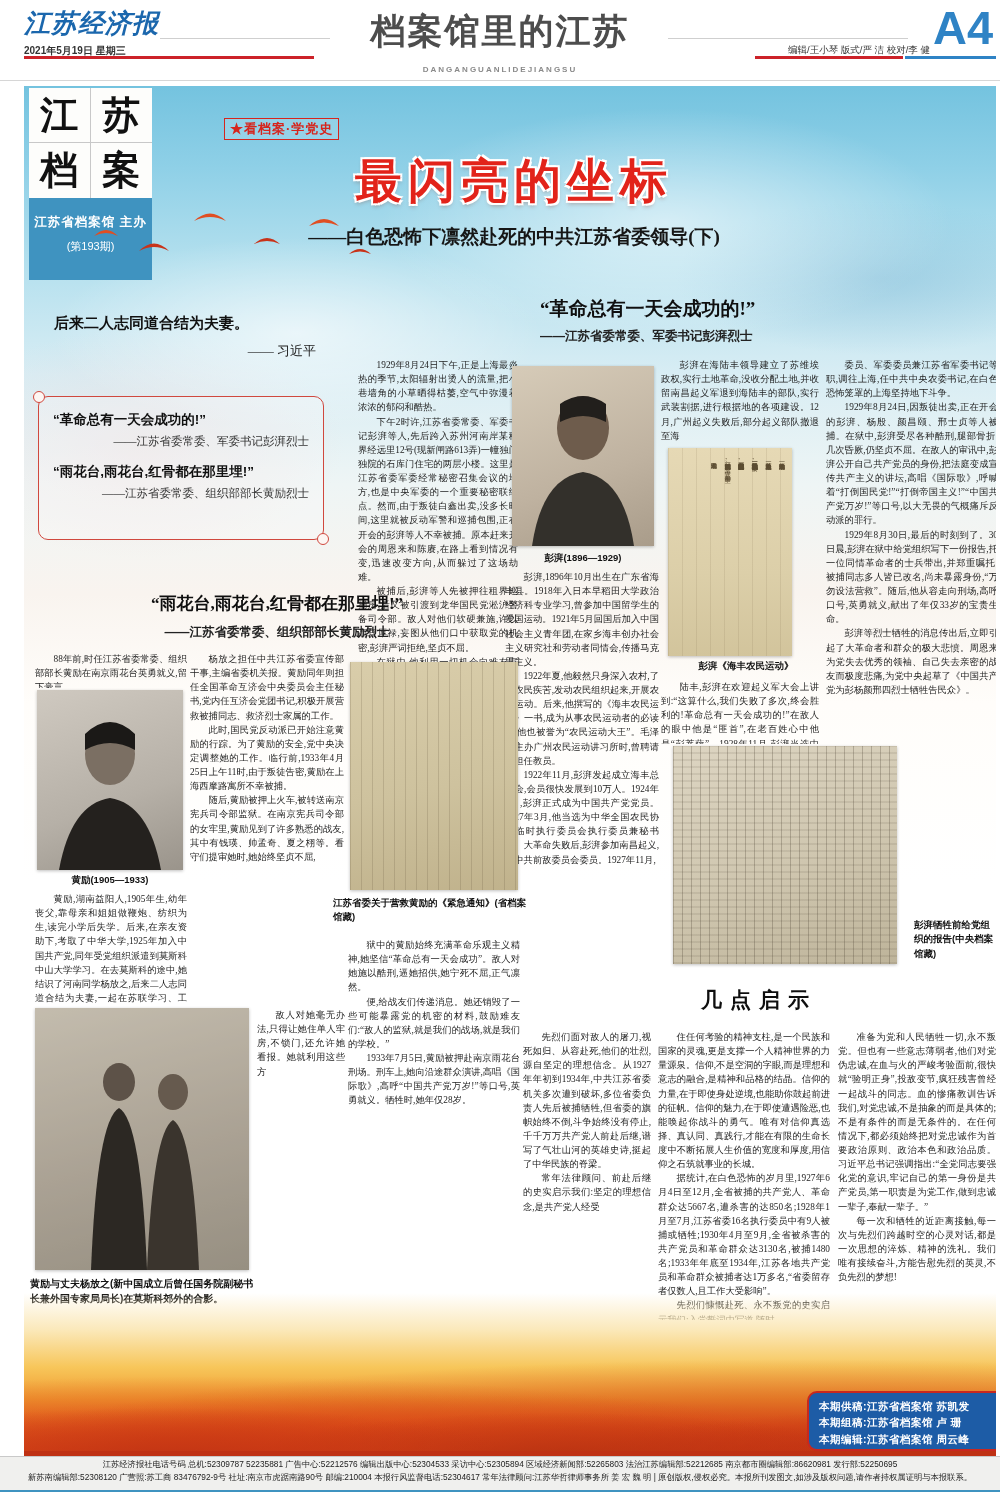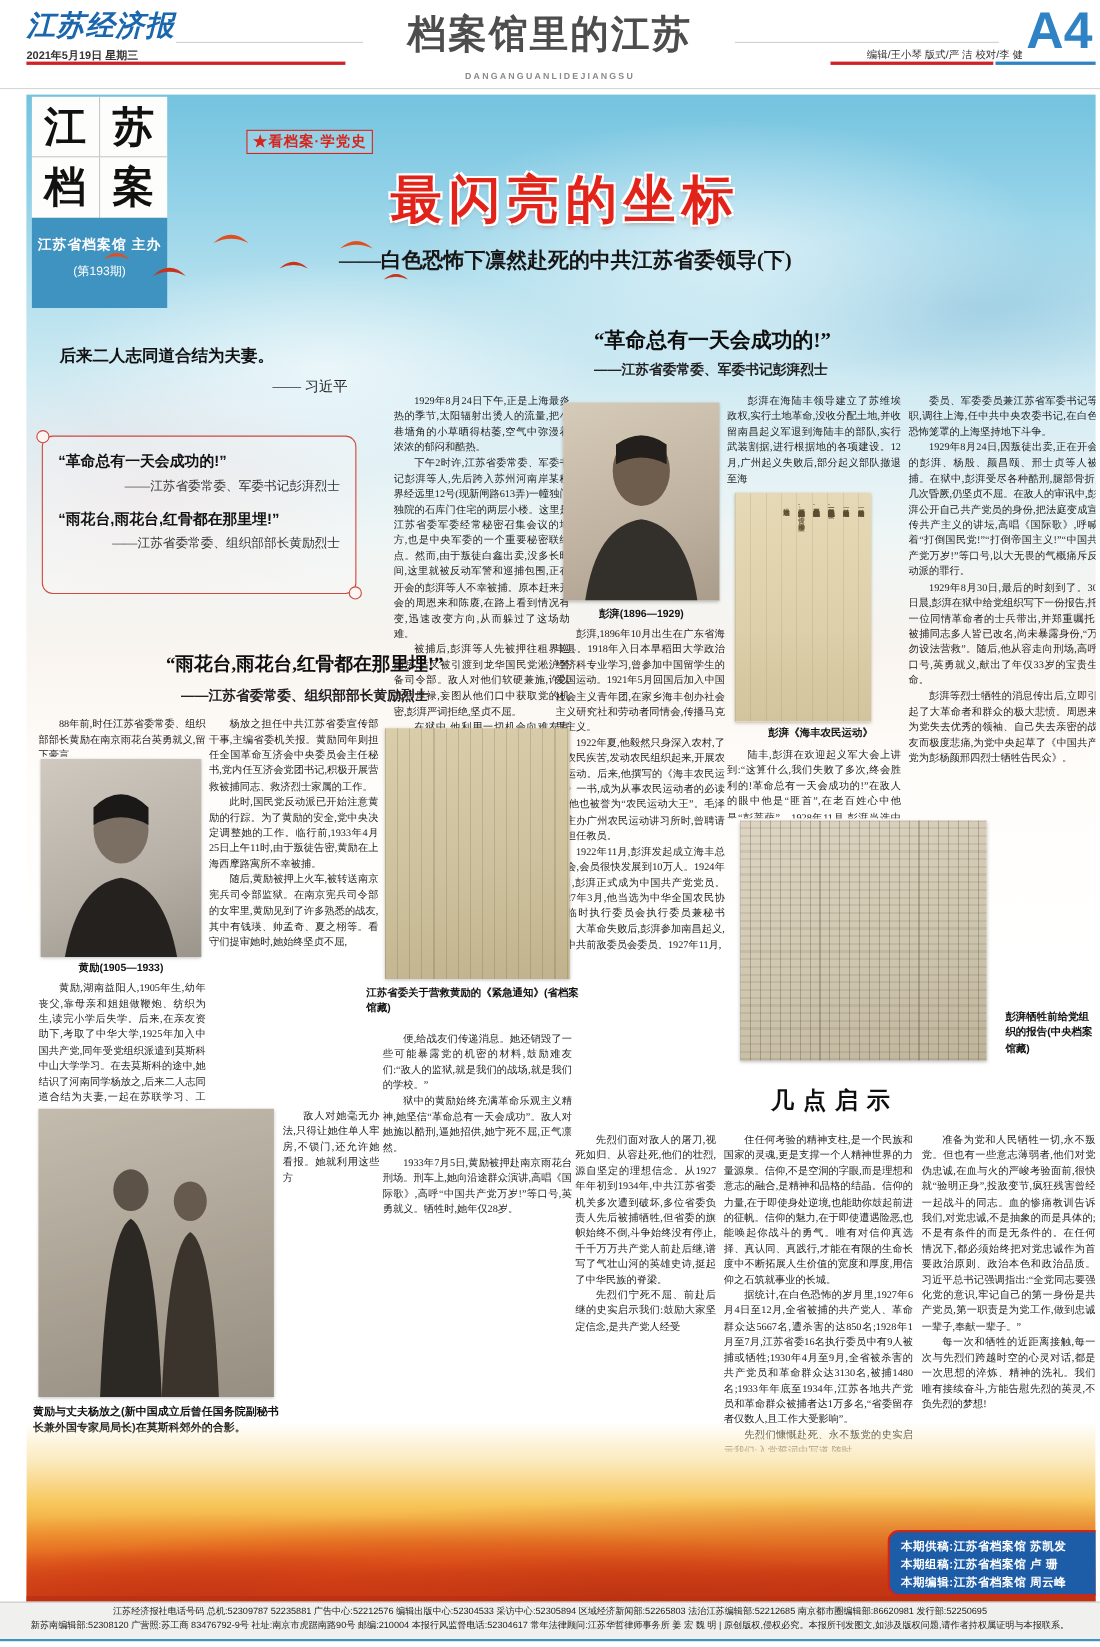--- a/index.html
+++ b/index.html
@@ -265,40 +265,40 @@
       <p>此时,国民党反动派已开始注意黄励的行踪。为了黄励的安全,党中央决定调整她的工作。临行前,1933年4月25日上午11时,由于叛徒告密,黄励在上海西摩路寓所不幸被捕。</p>
       <p>随后,黄励被押上火车,被转送南京宪兵司令部监狱。在南京宪兵司令部的女牢里,黄励见到了许多熟悉的战友,其中有钱瑛、帅孟奇、夏之栩等。看守们提审她时,她始终坚贞不屈,</p>
     </div>
   <div class="bt c-s2-2n">
       <p>敌人对她毫无办法,只得让她住单人牢房,不锁门,还允许她看报。她就利用这些方</p>
     </div>
 
   <div class="photo doc3"></div>
   <div class="cap-l d3-cap">江苏省委关于营救黄励的《紧急通知》(省档案馆藏)</div>
   <div class="bt c-s2-3">
+      <p>狱中的黄励始终充满革命乐观主义精神,她坚信“革命总有一天会成功”。敌人对她施以酷刑,逼她招供,她宁死不屈,正气凛然。</p>
       <p>便,给战友们传递消息。她还销毁了一些可能暴露党的机密的材料,鼓励难友们:“敌人的监狱,就是我们的战场,就是我们的学校。”</p>
-      <p>狱中的黄励始终充满革命乐观主义精神,她坚信“革命总有一天会成功”。敌人对她施以酷刑,逼她招供,她宁死不屈,正气凛然。</p>
       <p>1933年7月5日,黄励被押赴南京雨花台刑场。刑车上,她向沿途群众演讲,高唱《国际歌》,高呼“中国共产党万岁!”等口号,英勇就义。牺牲时,她年仅28岁。</p>
     </div>
 
   <div class="photo ph">
     <svg width="214" height="262" viewBox="0 0 214 262">
       <rect x="0" y="0" width="214" height="262" fill="#b3aa9b" opacity="0.25"></rect>
       <ellipse cx="84" cy="74" rx="16" ry="19" fill="#5d5248"></ellipse>
       <path d="M56 262 Q62 112 84 100 Q106 112 112 262Z" fill="#2c2823"></path>
       <ellipse cx="138" cy="84" rx="15" ry="18" fill="#665a4e"></ellipse>
       <path d="M112 262 Q118 124 138 112 Q158 124 164 262Z" fill="#3a342d"></path>
     </svg>
   </div>
   <div class="cap-l ph-cap">黄励与丈夫杨放之(新中国成立后曾任国务院副秘书长兼外国专家局局长)在莫斯科郊外的合影。</div>
 
   <div class="les-title">几点启示</div>
   <div class="bt c-les-1">
       <p>先烈们面对敌人的屠刀,视死如归、从容赴死,他们的壮烈,源自坚定的理想信念。从1927年年初到1934年,中共江苏省委机关多次遭到破坏,多位省委负责人先后被捕牺牲,但省委的旗帜始终不倒,斗争始终没有停止,千千万万共产党人前赴后继,谱写了气壮山河的英雄史诗,挺起了中华民族的脊梁。</p>
-      <p>先烈们宁死不屈、前赴后继的史实启示我们:鼓励大家坚定信念,是共产党人经受</p>
+      <p>常年法律顾问、前赴后继的史实启示我们:坚定的理想信念,是共产党人经受</p>
     </div>
   <div class="bt c-les-2">
       <p>住任何考验的精神支柱,是一个民族和国家的灵魂,更是支撑一个人精神世界的力量源泉。信仰,不是空洞的字眼,而是理想和意志的融合,是精神和品格的结晶。信仰的力量,在于即使身处逆境,也能助你鼓起前进的征帆。信仰的魅力,在于即使遭遇险恶,也能唤起你战斗的勇气。唯有对信仰真选择、真认同、真践行,才能在有限的生命长度中不断拓展人生价值的宽度和厚度,用信仰之石筑就事业的长城。</p>
       <p>据统计,在白色恐怖的岁月里,1927年6月4日至12月,全省被捕的共产党人、革命群众达5667名,遭杀害的达850名;1928年1月至7月,江苏省委16名执行委员中有9人被捕或牺牲;1930年4月至9月,全省被杀害的共产党员和革命群众达3130名,被捕1480名;1933年年底至1934年,江苏各地共产党员和革命群众被捕者达1万多名,“省委留存者仅数人,且工作大受影响”。</p>
       <p>先烈们慷慨赴死、永不叛党的史实启示我们:入党誓词中写道,随时</p>
     </div>
   <div class="bt c-les-3">
       <p>准备为党和人民牺牲一切,永不叛党。但也有一些意志薄弱者,他们对党伪忠诚,在血与火的严峻考验面前,很快就“验明正身”,投敌变节,疯狂残害曾经一起战斗的同志。血的惨痛教训告诉我们,对党忠诚,不是抽象的而是具体的;不是有条件的而是无条件的。在任何情况下,都必须始终把对党忠诚作为首要政治原则、政治本色和政治品质。习近平总书记强调指出:“全党同志要强化党的意识,牢记自己的第一身份是共产党员,第一职责是为党工作,做到忠诚一辈子,奉献一辈子。”</p>
       <p>每一次和牺牲的近距离接触,每一次与先烈们跨越时空的心灵对话,都是一次思想的淬炼、精神的洗礼。我们唯有接续奋斗,方能告慰先烈的英灵,不负先烈的梦想!</p>
     </div>

